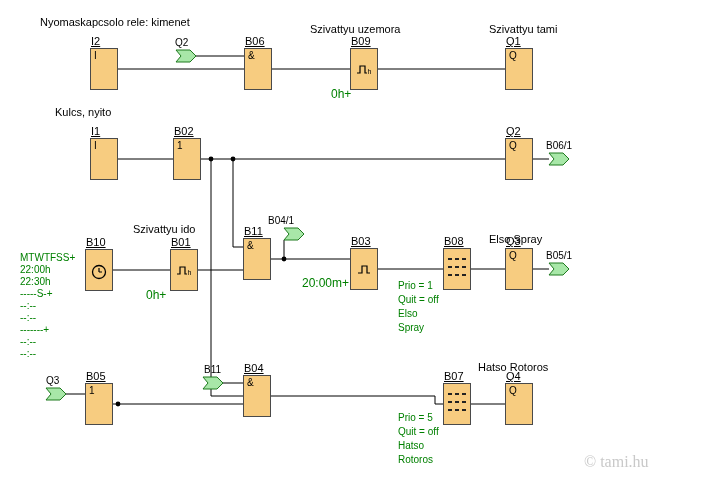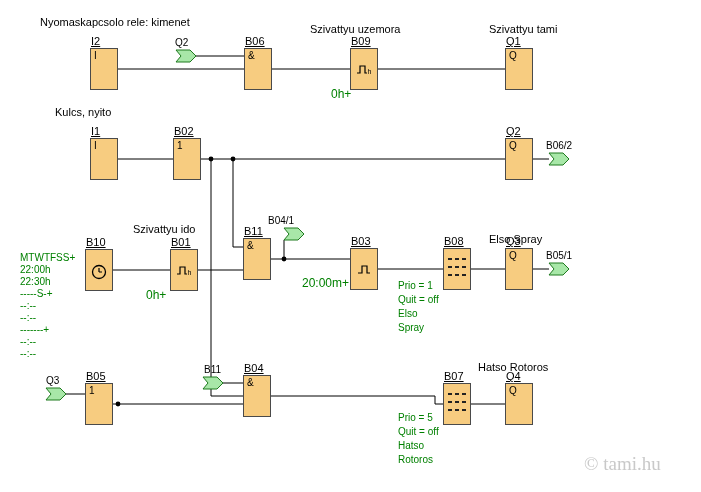--- a/index.html
+++ b/index.html
@@ -12,21 +12,21 @@
   .blk-label { position:absolute; font-size:11px; color:#000; white-space:nowrap;text-decoration:underline; }
   .caption { position:absolute; font-size:11px; color:#000; white-space:nowrap; }
   .flag-label { position:absolute; font-size:10px; color:#000; white-space:nowrap; }
   .gtext { position:absolute; font-size:12px; color:#008000; white-space:nowrap; }
   .gcol { position:absolute; font-size:10px; color:#008000; line-height:12px; white-space:nowrap; }
   .gcol4 { position:absolute; font-size:10px; color:#008000; line-height:14px; white-space:nowrap; }
   .icon { position:absolute; left:50%; transform:translateX(-50%); top:14px; }
   .msg { position:absolute; top:9px; left:4px; }
   .msg .dash { width:18px; height:2px; margin-bottom:6px;
                background:repeating-linear-gradient(90deg,#222 0 4px,transparent 4px 7px); }
-  .watermark { position:absolute; left:584px; top:453px; font-size:19px; color:#C9C9C9;
+  .watermark { position:absolute; left:584px; top:453px; font-size:16px; color:#C9C9C9;
                font-family:"Liberation Serif", serif; }
 </style>
 </head>
 <body>
 
 <div class="canvas">
 
   <svg class="wires">
     <g stroke="#000" stroke-width="1" fill="none">
       <polyline points="118,69 244,69"></polyline>
@@ -69,21 +69,21 @@
 
   <div class="caption" style="left:40px;top:16px">Nyomaskapcsolo rele: kimenet</div>
   <div class="caption" style="left:310px;top:23px">Szivattyu uzemora</div>
   <div class="caption" style="left:489px;top:23px">Szivattyu tami</div>
   <div class="caption" style="left:55px;top:106px">Kulcs, nyito</div>
   <div class="caption" style="left:133px;top:223px">Szivattyu ido</div>
   <div class="caption" style="left:489px;top:233px">Elso Spray</div>
   <div class="caption" style="left:478px;top:361px">Hatso Rotoros</div>
 
   <div class="flag-label" style="left:175px;top:37px">Q2</div>
-  <div class="flag-label" style="left:546px;top:140px">B06/2</div>
+  <div class="flag-label" style="left:546px;top:140px">B06/1</div>
   <div class="flag-label" style="left:268px;top:215px">B04/1</div>
   <div class="flag-label" style="left:546px;top:250px">B05/1</div>
   <div class="flag-label" style="left:46px;top:375px">Q3</div>
   <div class="flag-label" style="left:204px;top:364px">B11</div>
 
   <div class="blk-label" style="left:91px;top:35px">I2</div>
   <div class="blk" style="left:90px;top:48px">
     <span class="sym">I</span>
   </div>
 

